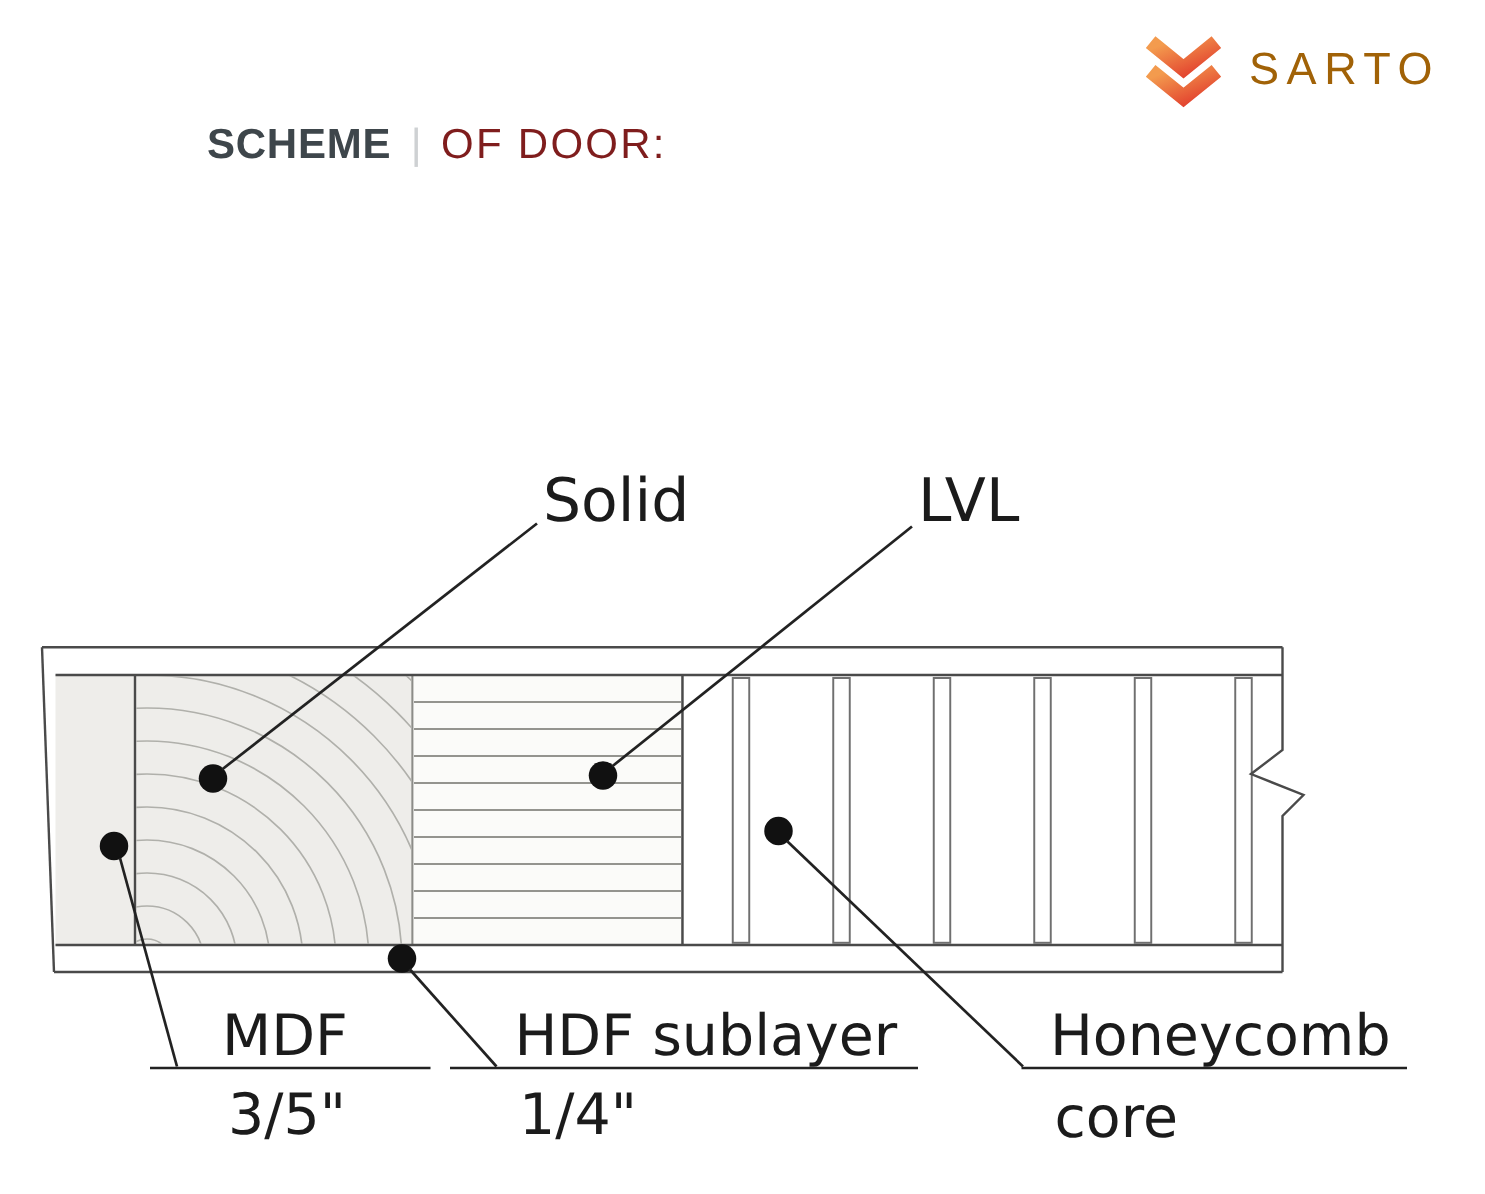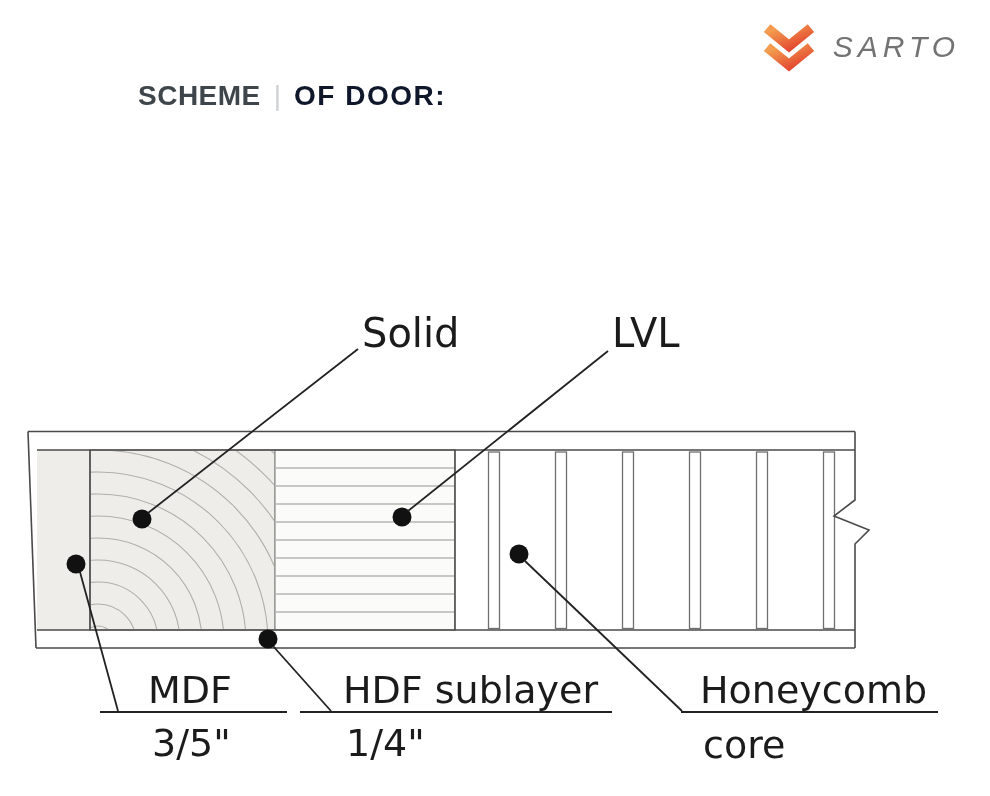--- a/index.html
+++ b/index.html
@@ -12,34 +12,34 @@
   .canvas { position:relative; width:990px; height:796px; background:#ffffff; }
 
   
   .logo {
     position:absolute; top:20px; right:30px;
     display:flex; align-items:center; gap:16px;
   }
   .logo .brand {
     font-family:"Liberation Sans", sans-serif;
     font-size:30px; letter-spacing:5px;
-    color:#737373; font-weight:400;font-style:italic;
+    color:#a16207; font-weight:400;
   }
 
   
   .heading {
     position:absolute; top:80px; left:138px;
     font-family:"Liberation Sans", sans-serif;
     font-size:28px;
     display:flex; align-items:baseline; gap:13px;
     white-space:nowrap;
   }
   .heading .title   { font-weight:700; color:#3e464b; letter-spacing:0.5px; }
   .heading .sep     { color:#ced1d3; font-weight:300; }
-  .heading .subtitle{ color:#0f172a; font-weight:700; letter-spacing:1.5px; }
+  .heading .subtitle{ color:#7f1d1d; font-weight:400; letter-spacing:1.5px; }
 
   
   .diagram { position:absolute; left:0; top:0; }
 
   .svg-label {
     font-family:"DejaVu Sans", sans-serif;
     fill:#1b1b1b;
   }
 </style>
 </head>

